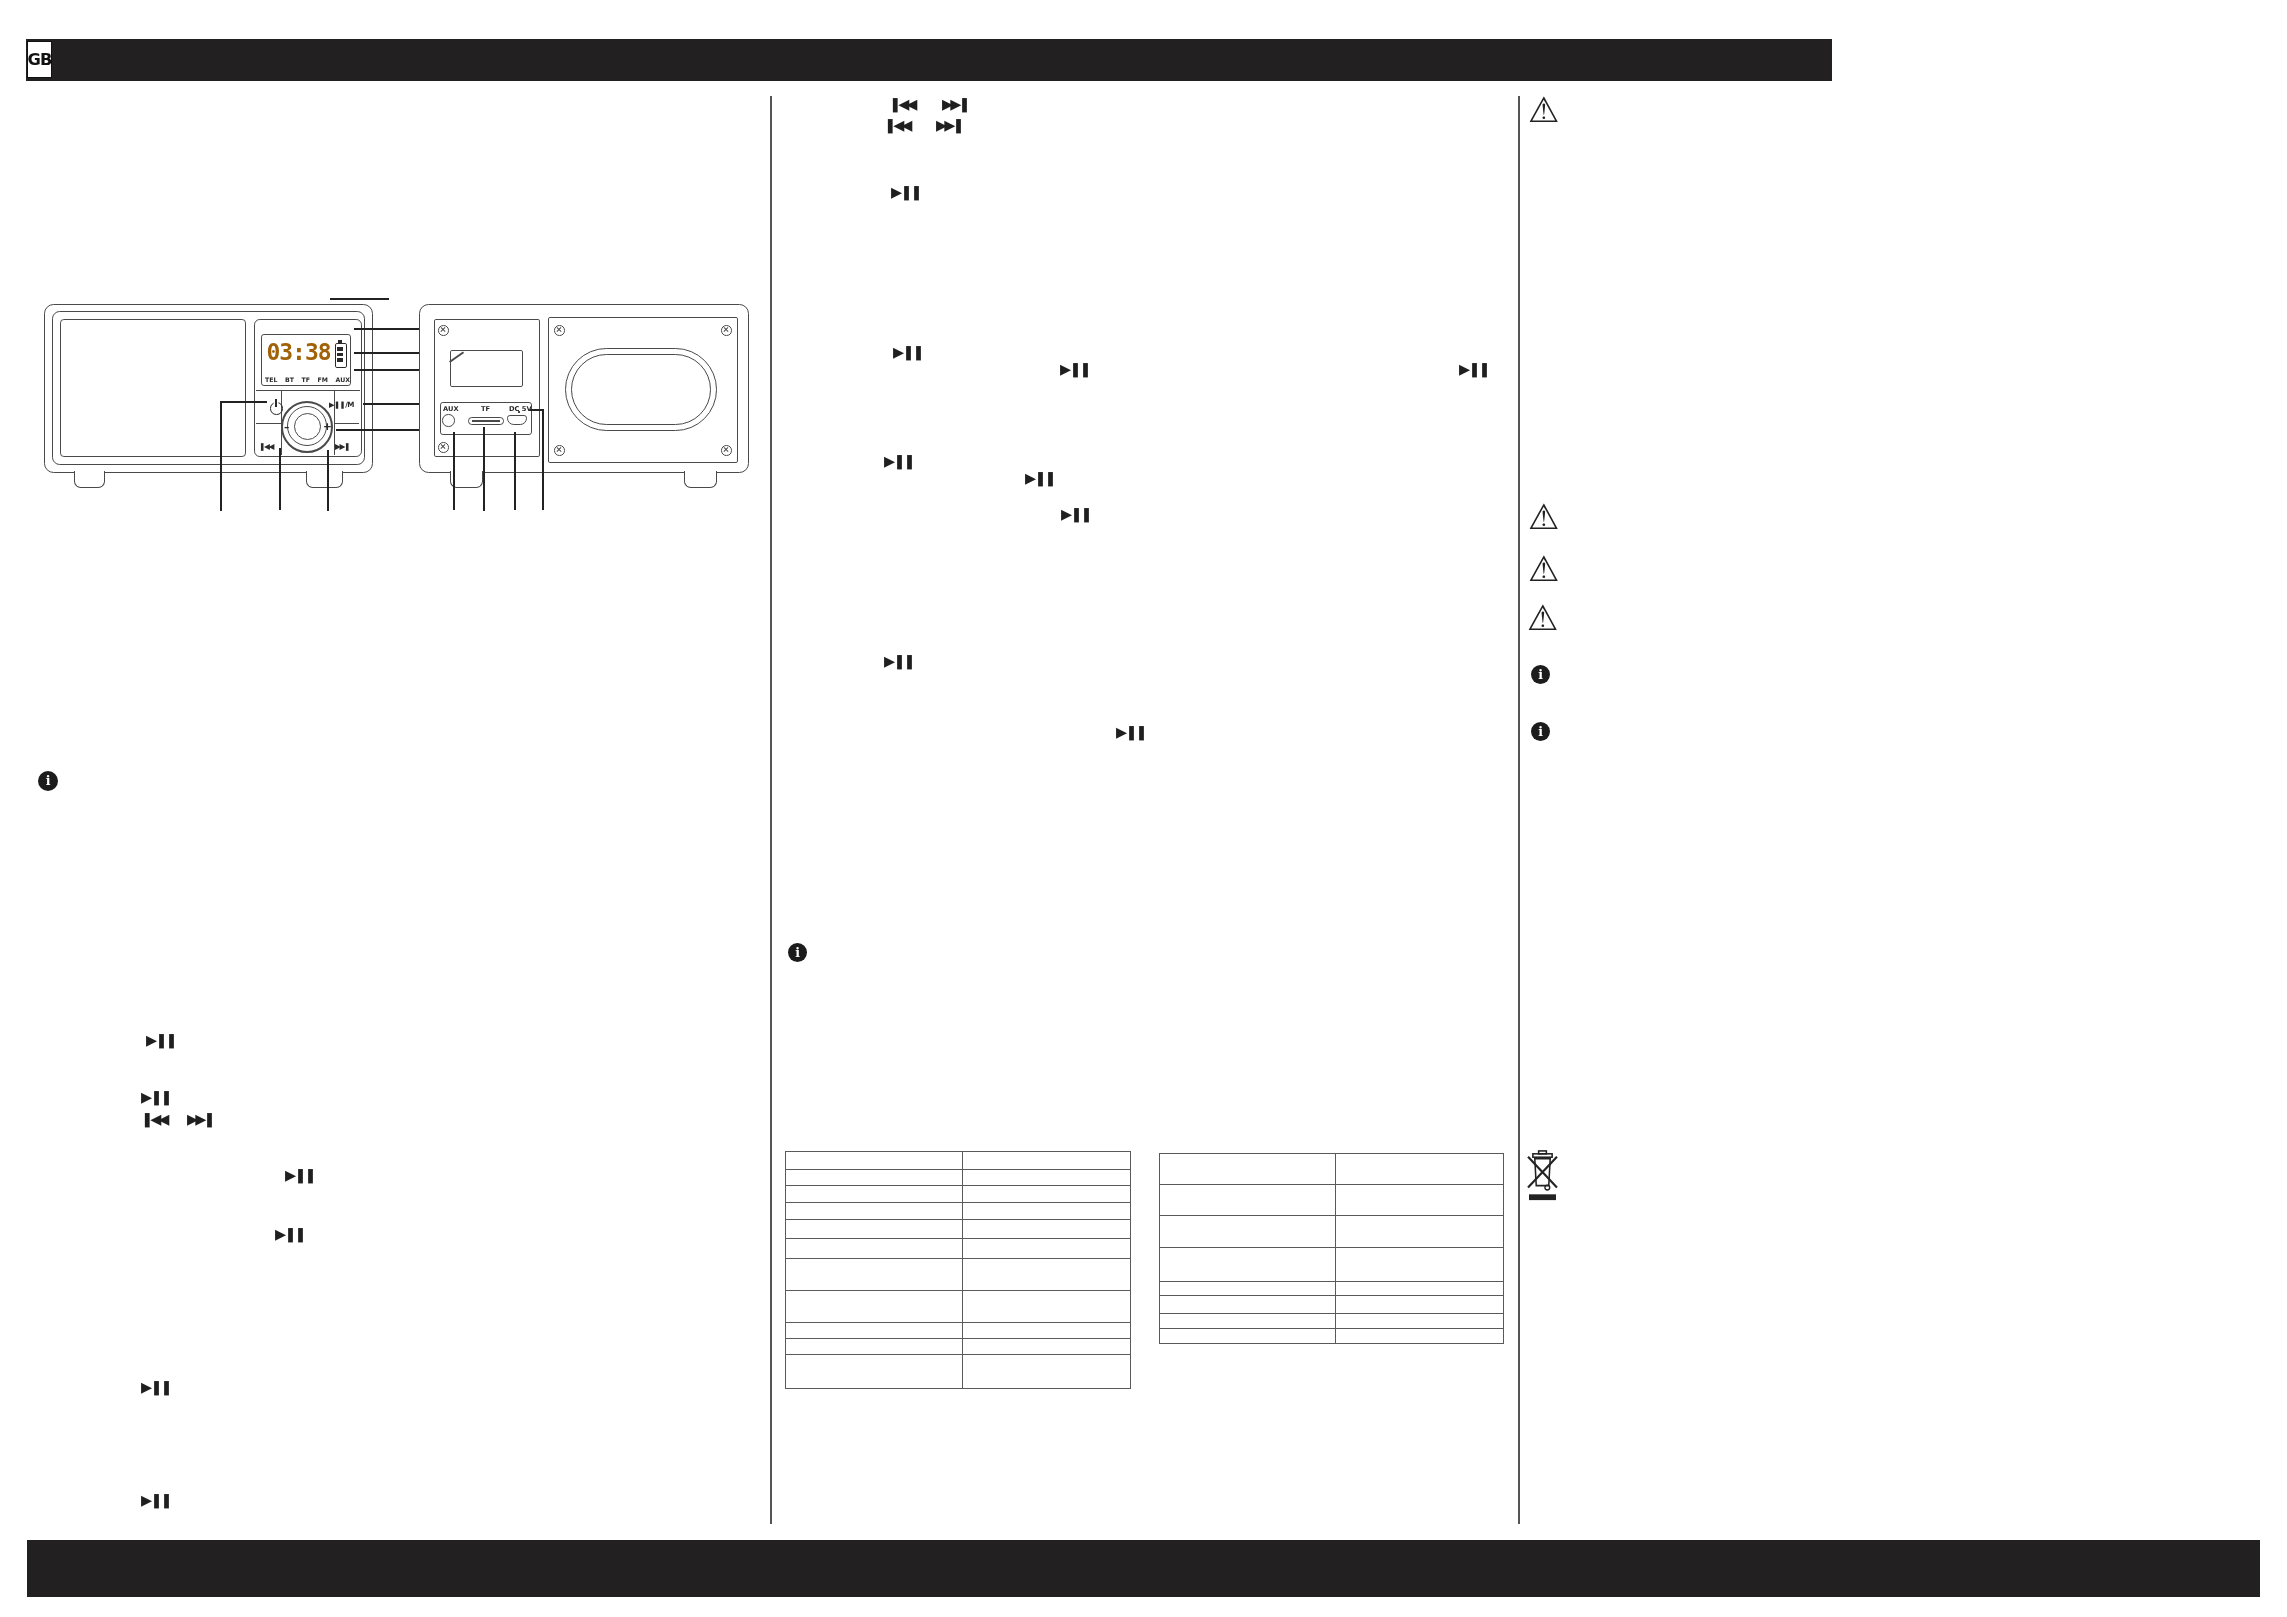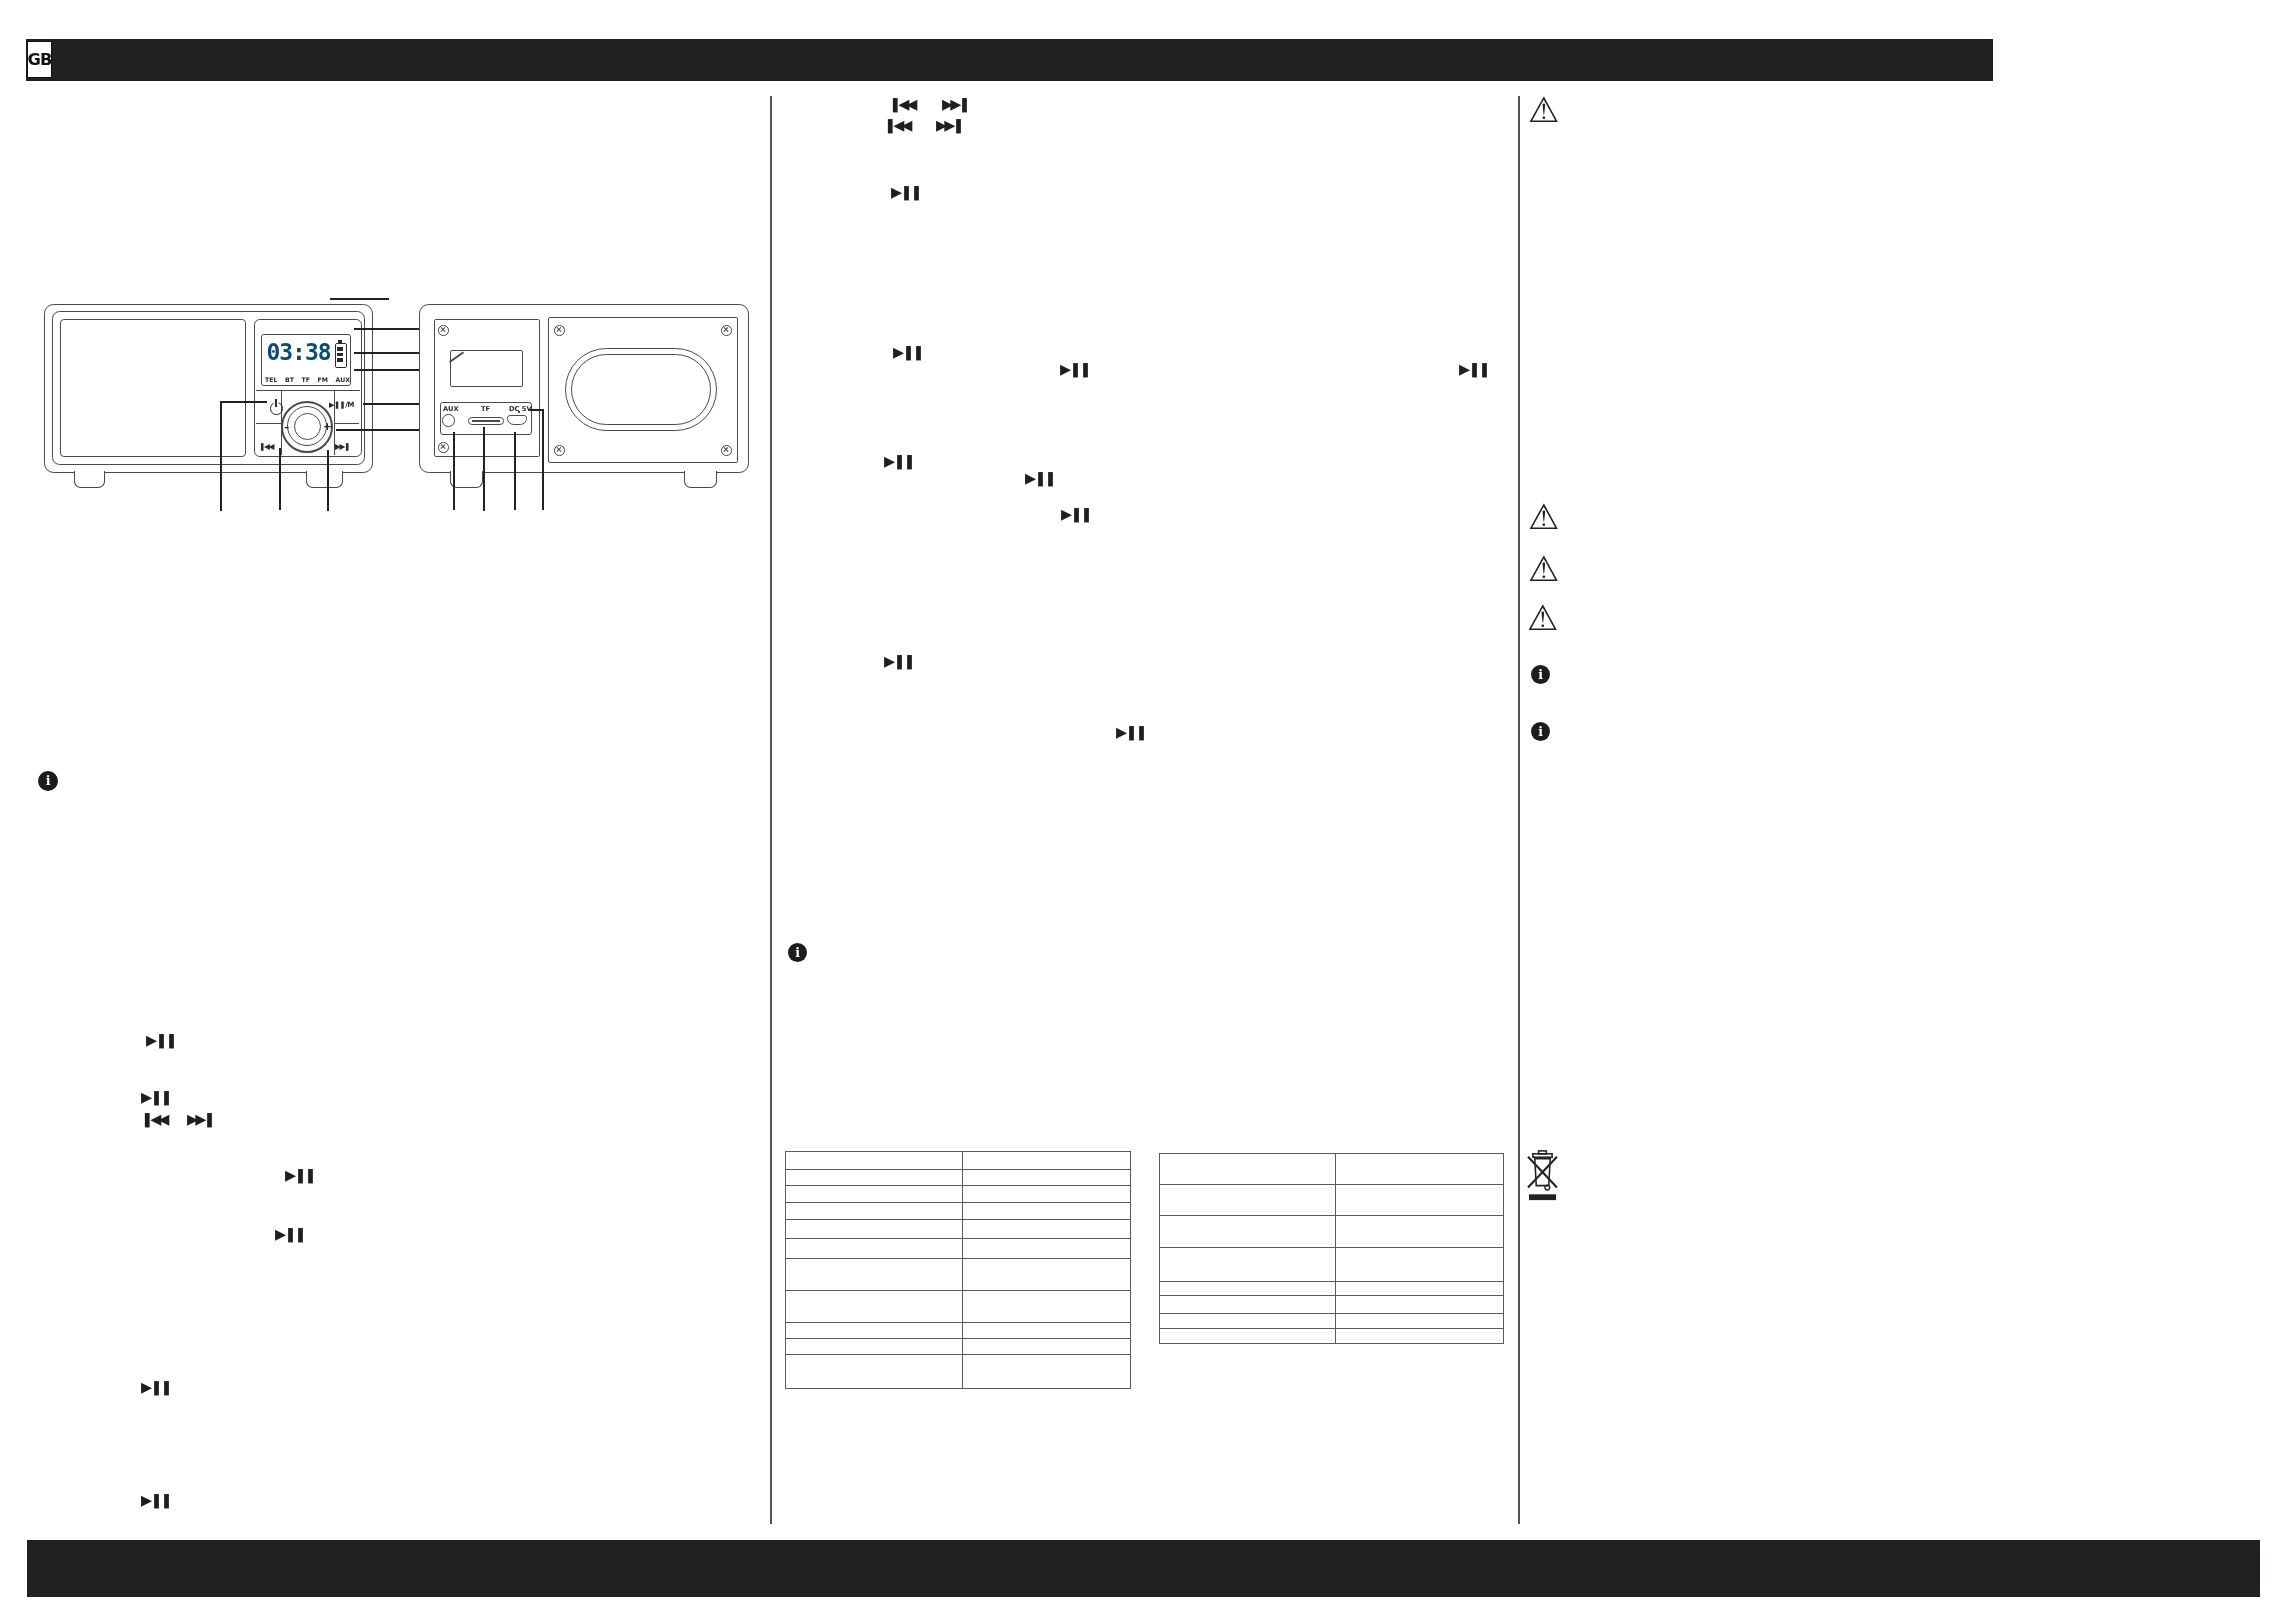--- a/index.html
+++ b/index.html
@@ -1,21 +1,21 @@
 <!DOCTYPE html>
 <html><head>
 <meta charset="utf-8">
 <style>
   * { box-sizing: border-box; margin: 0; padding: 0; }
   html,body { background:#fff; }
   body { font-family:"DejaVu Sans", sans-serif; }
   .page { position:relative; width:2287px; height:1618px; background:#fff; overflow:hidden; }
 
   
-  .header-bar { position:absolute; left:26px; top:39px; width:1967px; height:42px; background:#232021; }
+  .header-bar { position:absolute; left:26px; top:39px; width:1806px; height:42px; background:#232021; }
   .lang-badge { position:absolute; left:1px; top:1.9px; width:25px; height:37px; background:#fff;
                 border:1.9px solid #111; color:#111; font-weight:bold; font-size:16.3px;
                 display:flex; align-items:center; justify-content:center; letter-spacing:-1px; }
   .footer-bar { position:absolute; left:27px; top:1540px; width:2233px; height:57px; background:#232021; }
 
   
   .vdivider { position:absolute; width:1.9px; background:#555; }
 
   
   .ln { position:absolute; background:#222; }
@@ -25,21 +25,21 @@
   .foot { position:absolute; height:17.3px; background:#fff; border:1.9px solid #4a4a4a; border-top:none;
           border-radius:0 0 6.7px 6.7px; }
 
   .screw { position:absolute; width:10.6px; height:10.6px; border:1.4px solid #4a4a4a; border-radius:50%; }
   .screw::before, .screw::after { content:""; position:absolute; left:1px; top:3.3px; width:5.8px; height:1.2px;
           background:#4a4a4a; }
   .screw::before { transform:rotate(45deg); }
   .screw::after  { transform:rotate(-45deg); }
 
   
-  .lcd-time { position:absolute; left:264px; top:339px; width:69px; color:#0c4a6e;
+  .lcd-time { position:absolute; left:264px; top:339px; width:69px; color:#a16207;
               font-family:"DejaVu Sans Mono", monospace; font-weight:bold; font-size:23px;
               letter-spacing:-1px; text-align:center; }
   .lcd-modes { position:absolute; left:265px; top:376px; width:85px; display:flex;
                justify-content:space-between; font-size:6.2px; font-weight:bold; color:#2a2a2a; }
   .batt { position:absolute; left:335px; top:343px; width:11.5px; height:25px; border:1.4px solid #2a2a2a; border-radius:1.9px; }
   .batt::before { content:""; position:absolute; left:2.4px; top:-3.8px; width:3.8px; height:2.9px; background:#2a2a2a; }
   .batt .bar { position:absolute; left:1.4px; width:5.8px; height:3.8px; background:#2a2a2a; }
 
   
   .panel-glyph { position:absolute; color:#2a2a2a; font-weight:bold; white-space:nowrap; }

